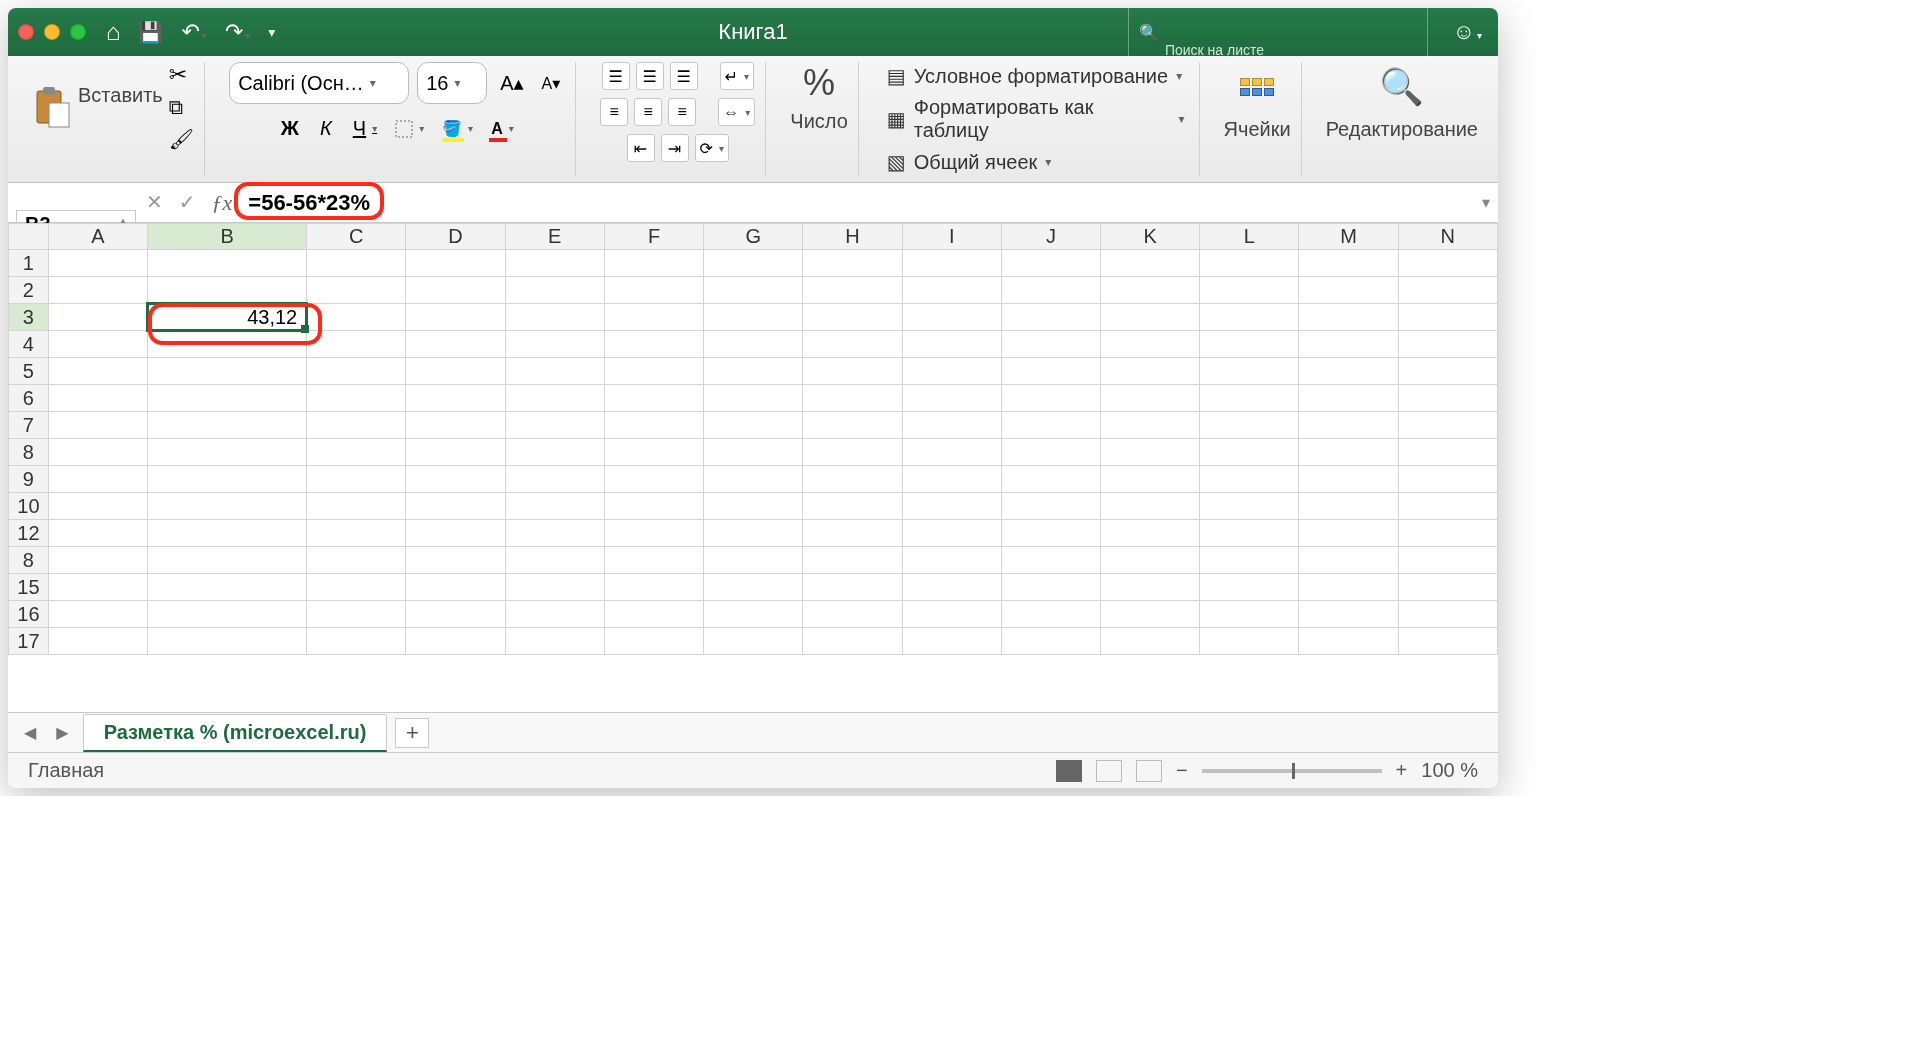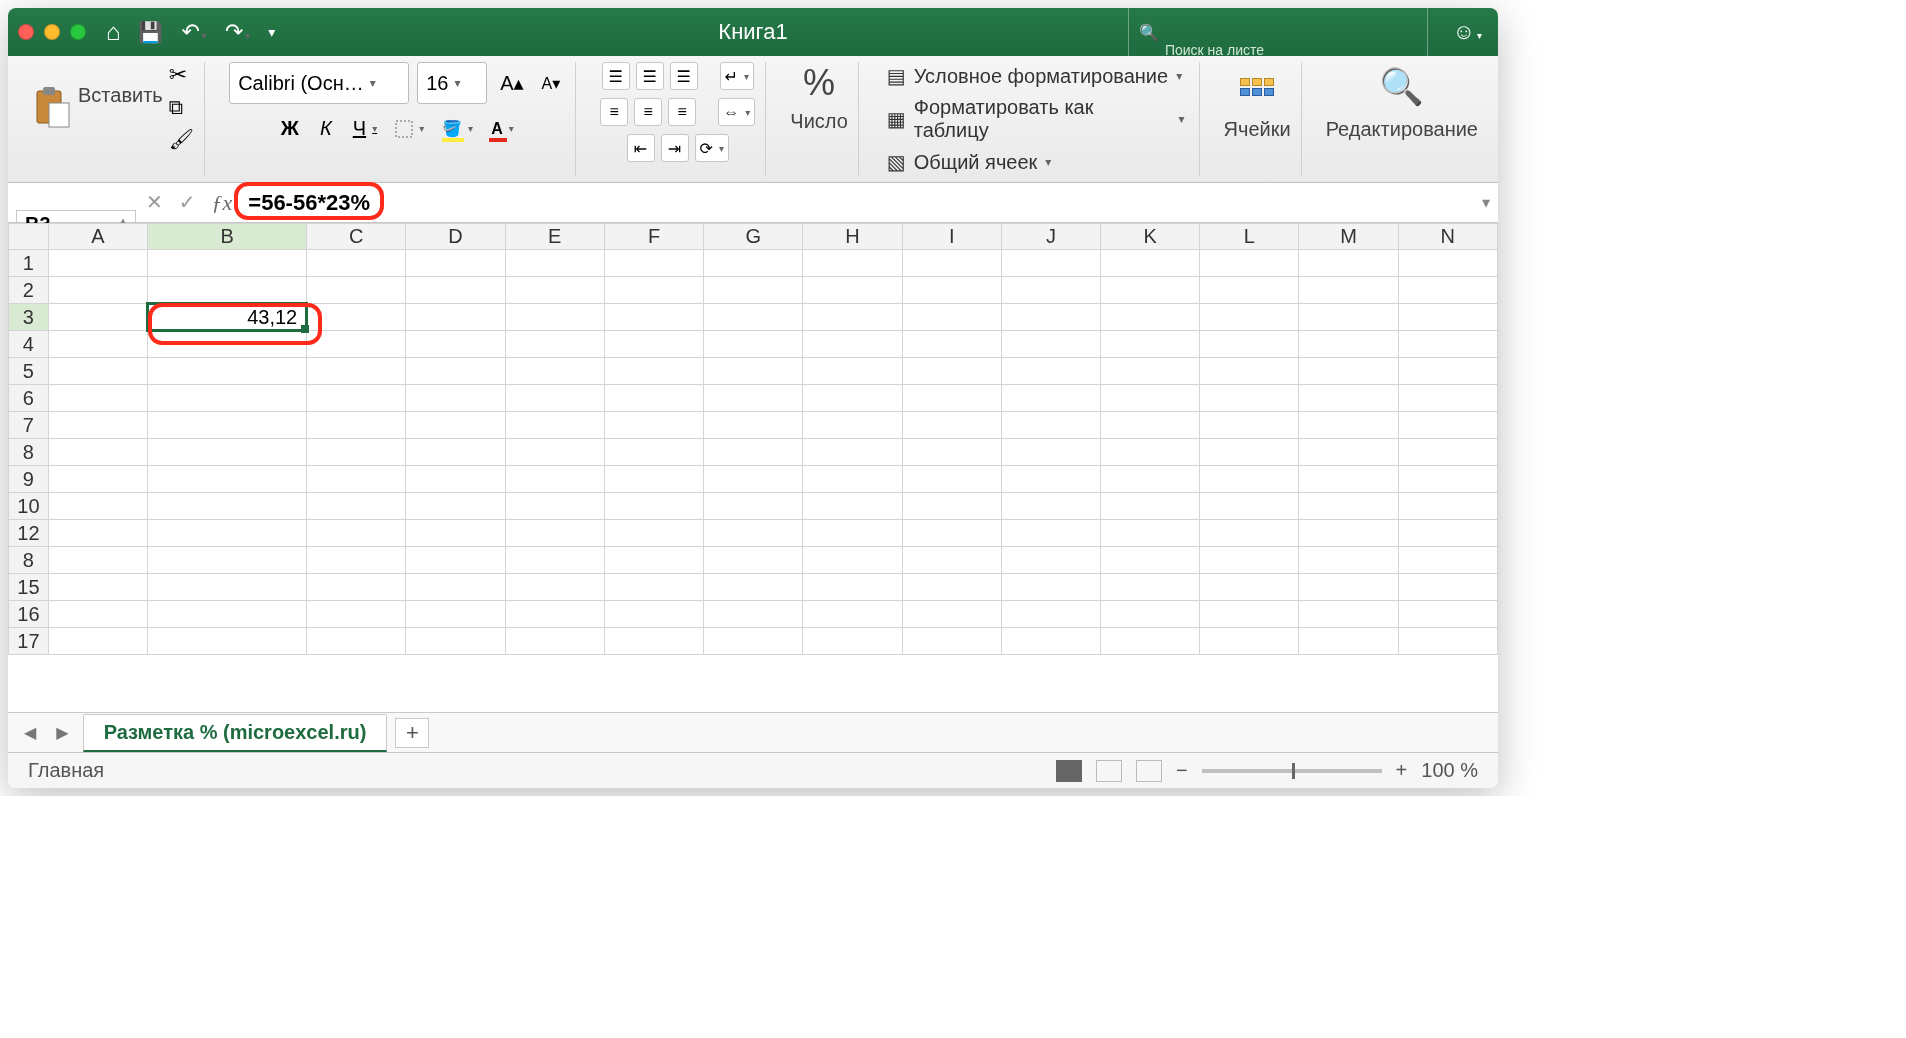--- a/index.html
+++ b/index.html
@@ -22,21 +22,21 @@
 .tabs-right{ margin-left:auto; display:flex; align-items:center; gap:12px; padding-right:20px; font-size:22px;}
 .tabs-right .share{ display:flex; align-items:center; gap:8px; font-weight:600;}
 .ribbon { background: linear-gradient(#f6f6f6,#e9e9e9); border-bottom:1px solid #bfbfbf; display:flex; padding:6px 10px 6px 10px; gap:14px;}
 .group{ display:flex; flex-direction:column; align-items:center; gap:4px; padding:0 10px; border-right:1px solid #d0d0d0;}
 .group:last-child{border-right:none;}
 .group-row{display:flex; align-items:center; gap:6px;}
 .btn{ background:#fff0; border:1px solid transparent; border-radius:3px; padding:2px 4px; display:flex; align-items:center; justify-content:center; min-width:28px; min-height:28px; cursor:pointer;}
 .btn.boxed{border:1px solid #c6c6c6; background:#fff;}
 .dd{ display:flex; align-items:center; gap:4px;}
 .dd::after{content:"▾"; font-size:10px; color:#666; margin-left:2px;}
-.sel{ height:42px; border:1px solid #bcbcbc; background:#fff; border-radius:3px; padding:0 8px; font-size:20px; display:flex; align-items:center; gap:6px;}
+.sel{ height:42px; border:1px solid #bcbcbc; background:#fff; border-radius:11px; padding:0 8px; font-size:20px; display:flex; align-items:center; gap:6px;}
 .sel .arrow{font-size:12px; color:#666;}
 .lbl{ font-size:20px; color:#444; margin-top:2px;}
 .bigicon{ width:50px; height:50px; display:flex; align-items:center; justify-content:center;}
 .pct{font-size:36px; color:#444; font-weight:300;}
 .fmtlink{ display:flex; align-items:center; gap:8px; font-size:20px; color:#333; padding:2px 4px;}
 .fmtlink .chev{font-size:12px;color:#666;}
 .formulabar{ display:flex; align-items:center; height:40px; border-bottom:1px solid #c9c9c9; background:#fff; padding:0 8px; gap:10px;}
 .namebox{ width:120px; height:30px; border:1px solid #c9c9c9; display:flex; align-items:center; padding:0 8px; font-size:20px; font-weight:600;margin-top:44px;}
 .namebox .spinners{margin-left:auto; display:flex; flex-direction:column; font-size:8px; color:#888; line-height:8px;}
 .fbicons{display:flex; gap:16px; color:#9a9a9a; font-size:20px;}

